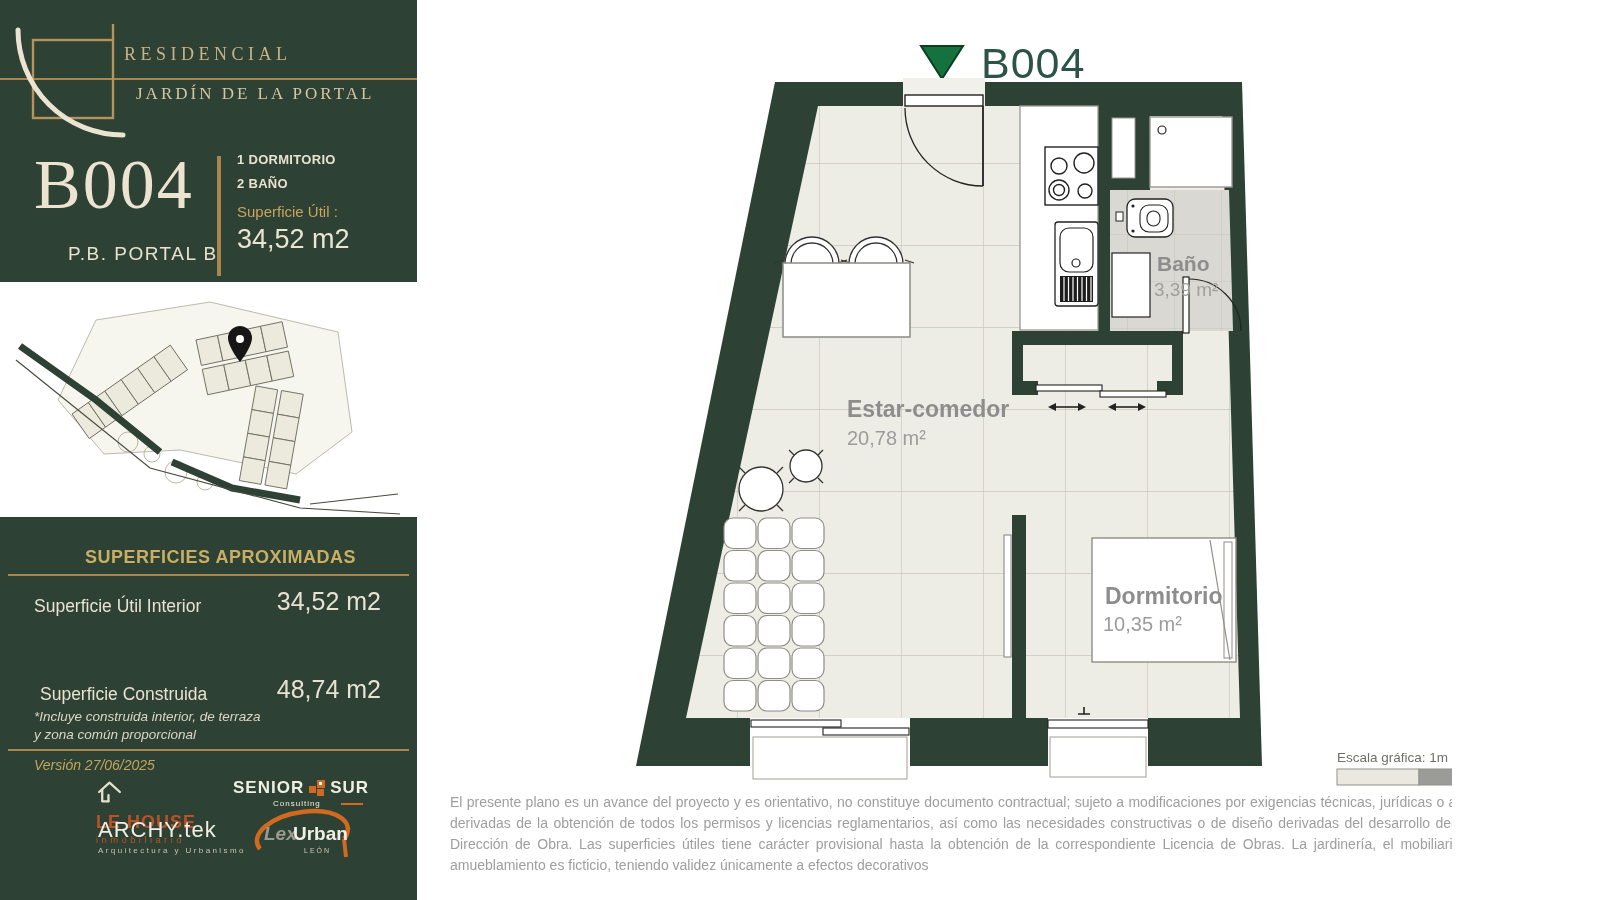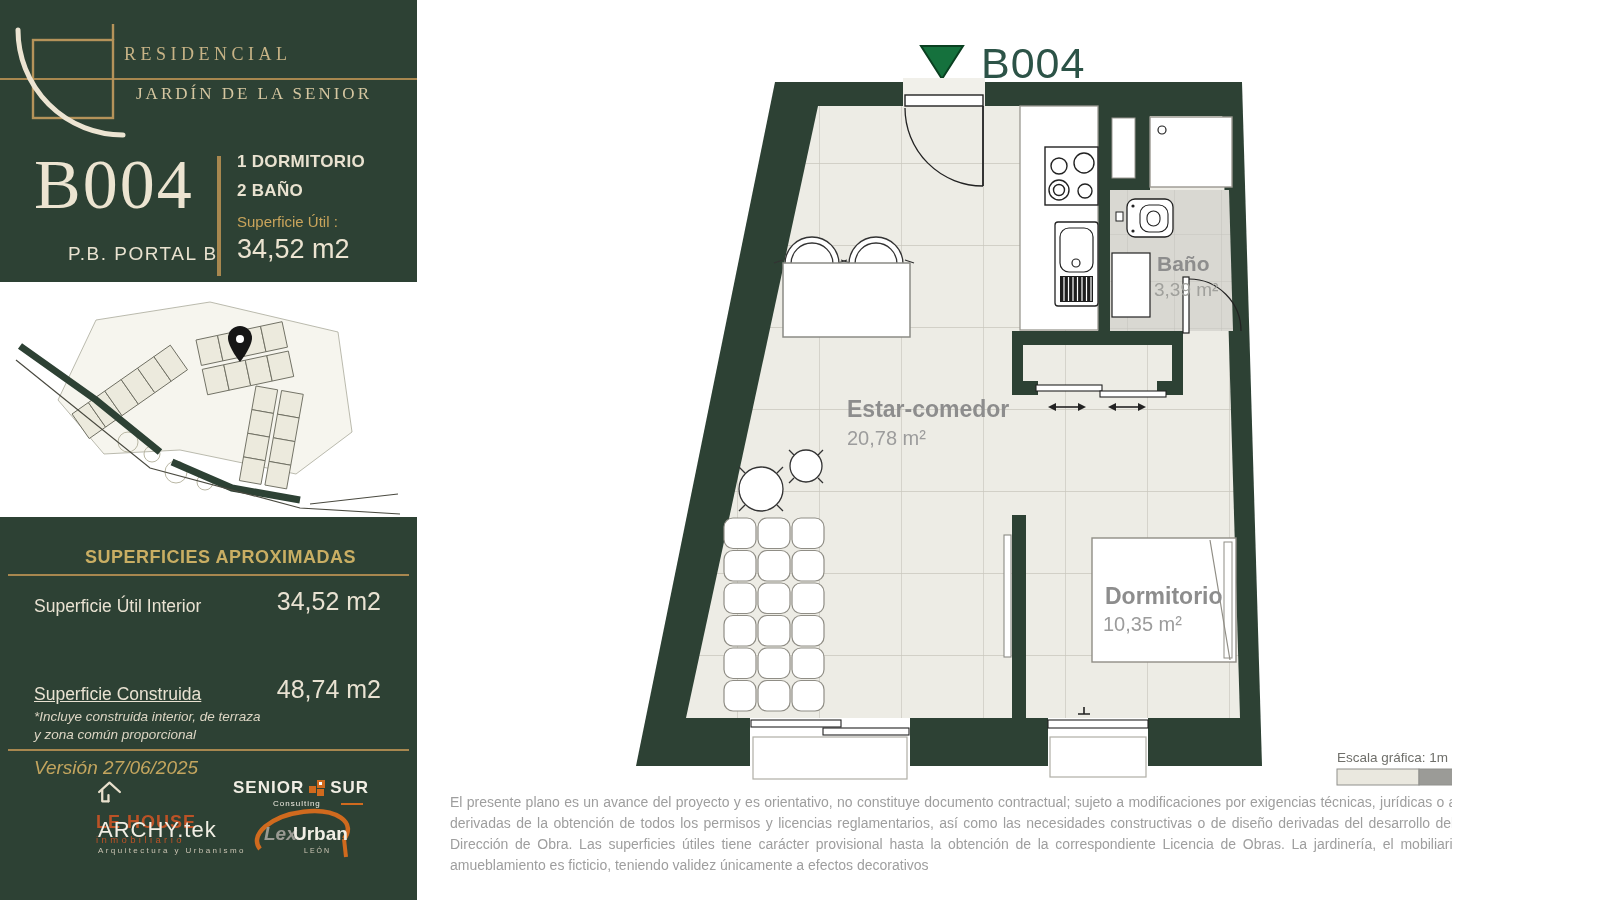--- a/index.html
+++ b/index.html
@@ -14,32 +14,32 @@
   
   .brand-line1{left:124px;top:44px;font-family:"Liberation Serif",serif;font-size:18px;
                letter-spacing:4.5px;color:#c7b386;}
   .brand-line2{left:136px;top:84px;font-family:"Liberation Serif",serif;font-size:17px;
                letter-spacing:3px;color:#d6c7a1;}
   .unit-code{left:34px;top:146px;font-family:"Liberation Serif",serif;font-size:70px;
              letter-spacing:2px;color:#ece4d1;line-height:1.1;}
   .unit-loc{left:68px;top:243px;font-size:19px;letter-spacing:1.5px;color:#e9e2d0;}
   .vbar{left:217px;top:156px;width:4px;height:120px;background:#a8874f;}
   .unit-info{left:237px;top:152px;width:170px;color:#e9e2d0;}
-  .unit-feat{font-size:17px;font-weight:600;margin-bottom:9px;letter-spacing:0.3px;}
+  .unit-feat{font-size:13px;font-weight:600;margin-bottom:9px;letter-spacing:0.3px;}
   .unit-area-label{font-size:15px;color:#c9a45b;margin-top:12px;}
   .unit-area-value{font-size:27px;margin-top:4px;color:#ece4d1;}
   
   .sup-heading{left:0;top:30px;width:100%;text-align:center;color:#c9ae63;font-size:18px;
                font-weight:700;letter-spacing:0.5px;margin-left:12px;}
   .gold-hr{left:8px;right:8px;height:0;border-top:2px solid #a8874f;}
   #hr1{top:57px;} #hr2{top:232px;}
   .sup-label{font-size:17.5px;color:#e9e2d2;}
   .sup-value{font-size:25px;color:#e9e2d2;}
   .note{left:34px;font-style:italic;font-size:13.5px;color:#ddd6c4;}
-  .version{left:34px;top:240px;font-style:italic;font-size:19px;color:#c3a55e;text-align:right;}
+  .version{left:34px;top:240px;font-style:italic;font-size:14px;color:#c3a55e;text-align:right;}
   
   .lh-name{font-size:18px;font-weight:700;color:#bb5226;letter-spacing:1px;}
   .lh-sub{font-size:9.5px;color:#bb5226;letter-spacing:3.4px;margin-top:1px;}
   .ss-word{font-size:17px;font-weight:700;color:#f1eee4;letter-spacing:1px;}
   .ss-sub{font-size:8px;color:#f1eee4;letter-spacing:1px;}
   .at-name{font-size:22px;color:#f1eee4;letter-spacing:1px;}
   .at-sub{font-size:8px;color:#c9c3b2;letter-spacing:2.4px;margin-top:3px;}
   
   #disclaimer{left:450px;top:792px;width:1092px;text-align:justify;font-size:14px;
               line-height:1.5;color:#9e9e9e;}
@@ -50,21 +50,21 @@
 <div id="stage">
 
   <div id="panel-top" class="abs panel">
     <svg class="abs" style="left:0;top:0;" width="417" height="140" viewBox="0 0 417 140">
       <line x1="0" y1="79" x2="417" y2="79" stroke="#a8874f" stroke-width="2"></line>
       <rect x="33" y="40" width="80" height="78" fill="none" stroke="#b5935a" stroke-width="2.4"></rect>
       <line x1="113" y1="24" x2="113" y2="40" stroke="#b5935a" stroke-width="2.4"></line>
       <path d="M18 30 A105 105 0 0 0 123 135" fill="none" stroke="#ece4d2" stroke-width="5" stroke-linecap="round"></path>
     </svg>
     <div class="abs brand-line1">RESIDENCIAL</div>
-    <div class="abs brand-line2">JARDÍN DE LA SENIOR</div>
+    <div class="abs brand-line2">JARDÍN DE LA PORTAL</div>
 
     <div class="abs unit-code">B004</div>
     <div class="abs unit-loc">P.B. PORTAL B</div>
     <div class="abs vbar"></div>
     <div class="abs unit-info">
       <div class="unit-feat">1 DORMITORIO</div>
       <div class="unit-feat">2 BAÑO</div>
       <div class="unit-area-label">Superficie  Útil :</div>
       <div class="unit-area-value">34,52 m2</div>
     </div>
@@ -122,21 +122,21 @@
     </svg>
   </div>
 
   <div id="panel-bottom" class="abs panel">
     <div class="abs sup-heading">SUPERFICIES APROXIMADAS</div>
     <div id="hr1" class="abs gold-hr"></div>
 
     <div class="abs sup-label" style="left:34px;top:79px;">Superficie  Útil Interior</div>
     <div class="abs sup-value" style="right:36px;top:70px;">34,52 m2</div>
 
-    <div class="abs sup-label" style="left:34px;top:167px;text-decoration:underline;">Superficie  Construida</div>
+    <div class="abs sup-label" style="left:40px;top:167px;">Superficie  Construida</div>
     <div class="abs sup-value" style="right:36px;top:158px;">48,74 m2</div>
 
     <div class="abs note" style="top:192px;">*Incluye construida interior, de terraza</div>
     <div class="abs note" style="top:210px;">y zona común proporcional</div>
     <div id="hr2" class="abs gold-hr"></div>
     <div class="abs version">Versión 27/06/2025</div>
 
     <div class="abs" style="left:96px;top:262px;display:flex;gap:7px;align-items:flex-start;flex-direction:column;">
       <svg width="27" height="26" viewBox="0 0 26 24">
         <g fill="none" stroke="#e9e1cd" stroke-width="2.2" stroke-linecap="round" stroke-linejoin="round">

